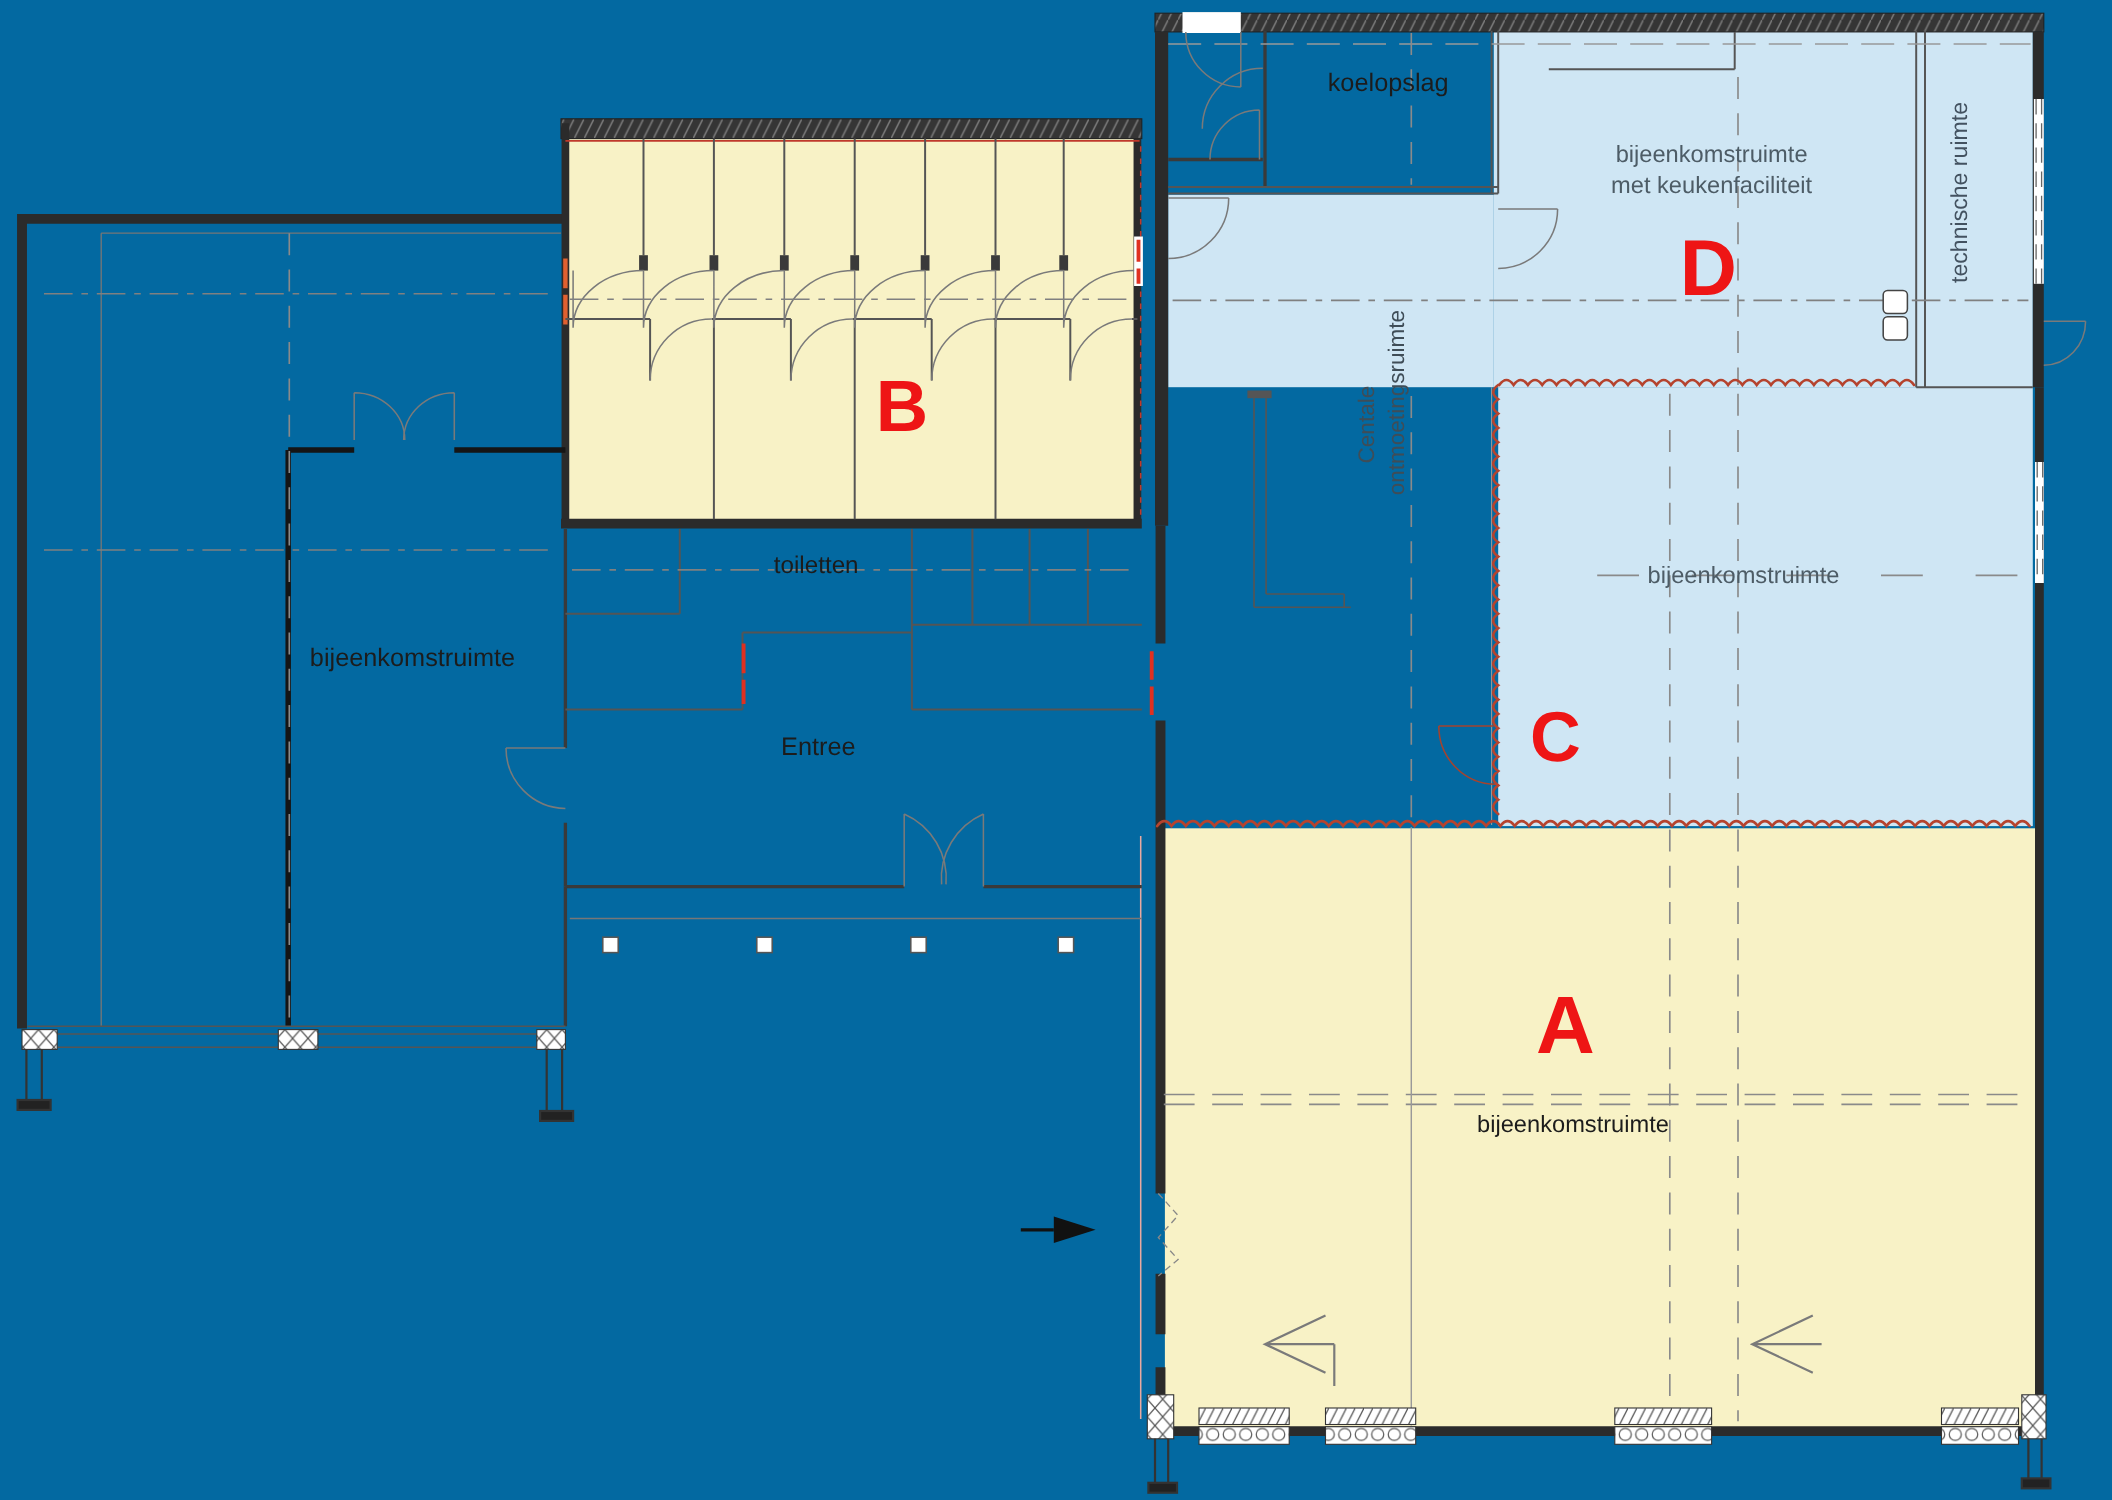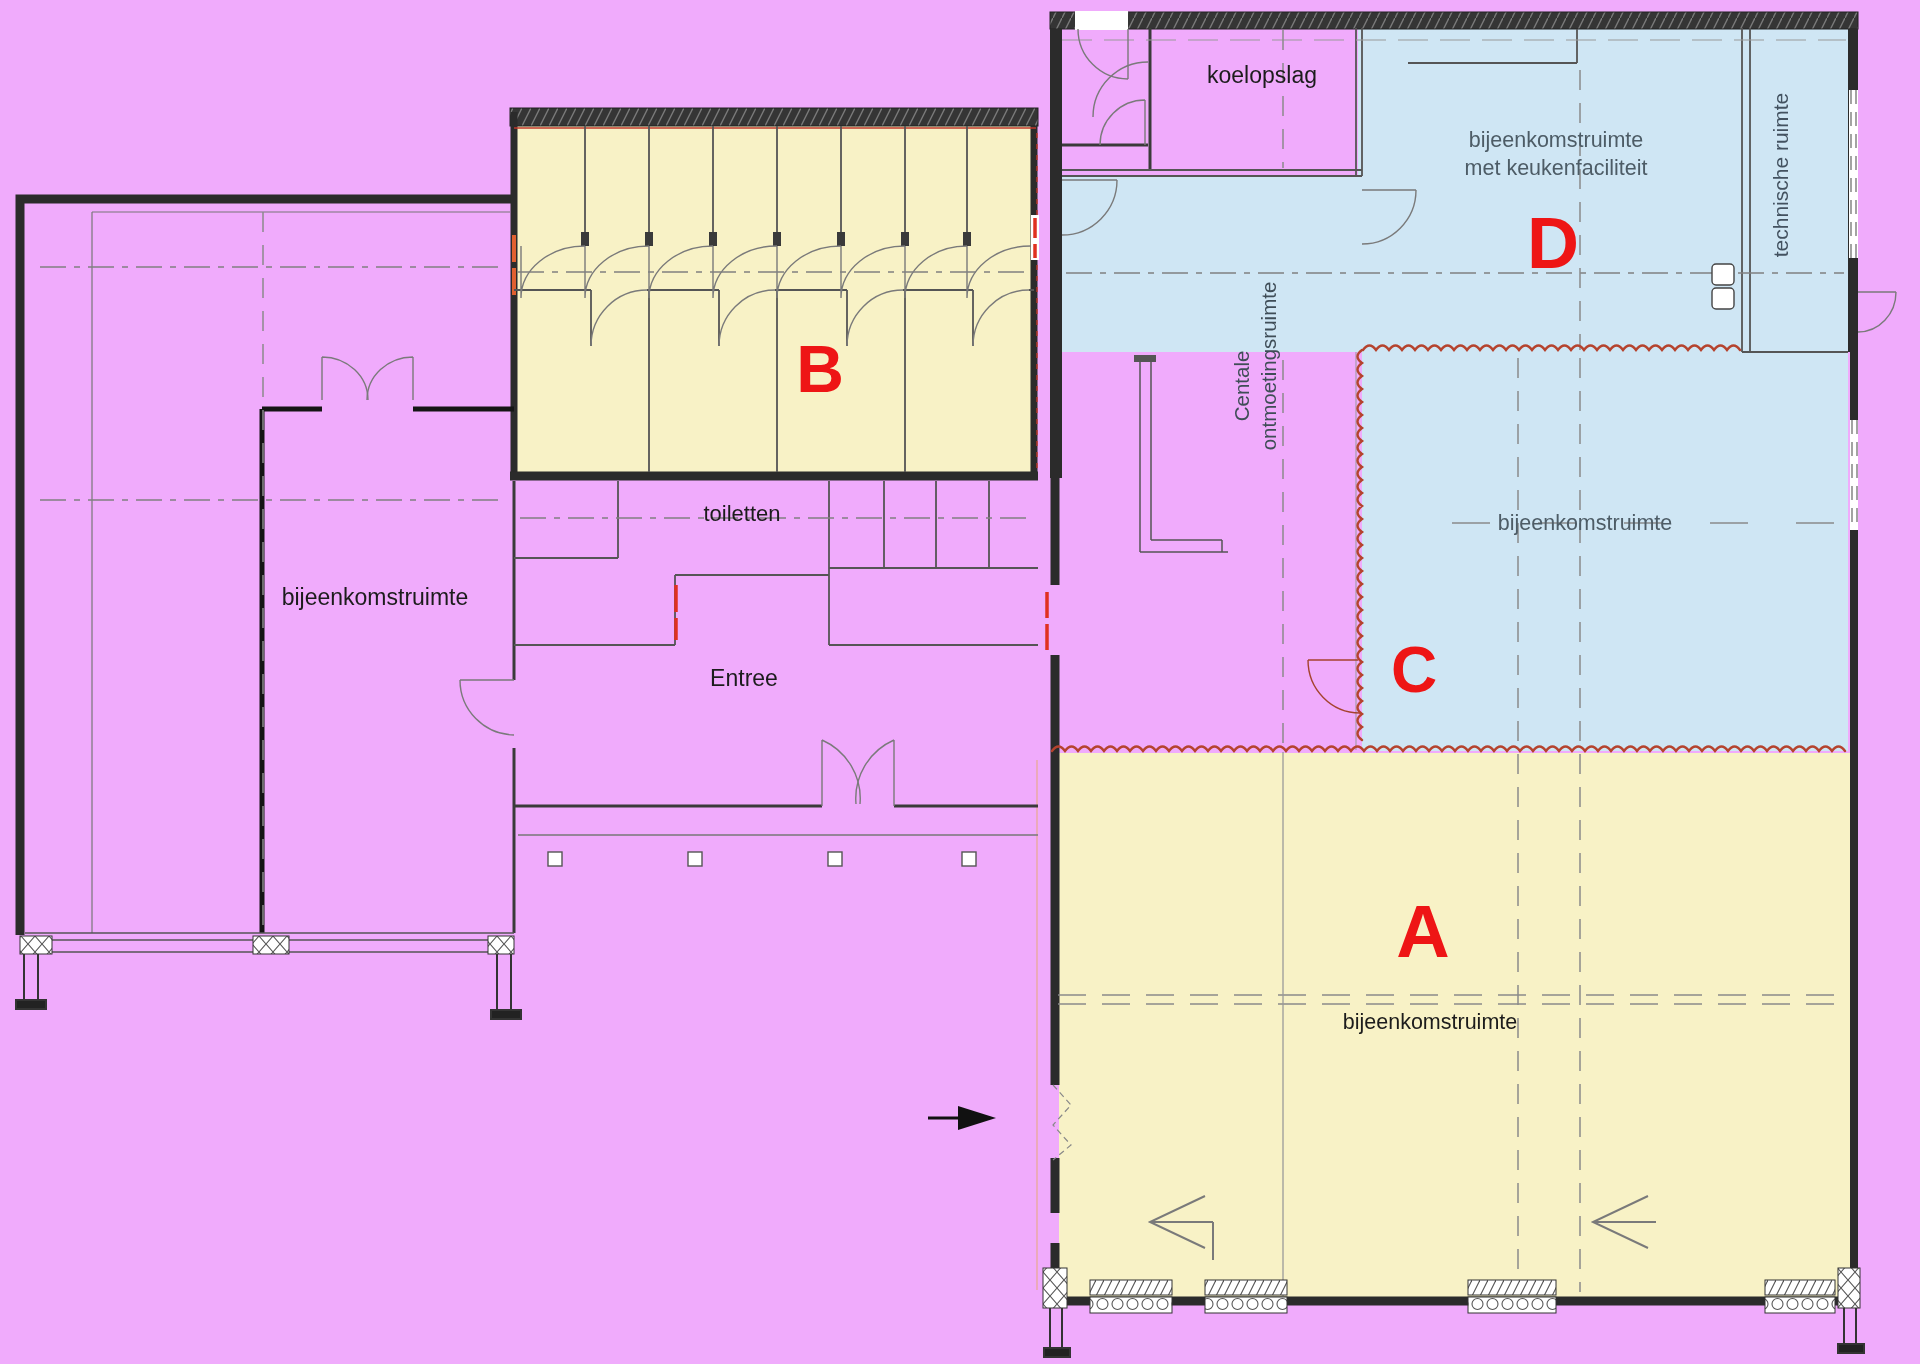--- a/index.html
+++ b/index.html
@@ -1,16 +1,16 @@
 <!DOCTYPE html>
 <html><head>
 <meta charset="utf-8">
 <style>
   html,body{margin:0;padding:0;background:#ffffff;}
-  .stage{width:1920px;height:1364px;background:#f0abfc;position:relative;overflow:hidden;}
+  .stage{width:1920px;height:1364px;background:#0369a1;position:relative;overflow:hidden;}
   svg{display:block;}
   svg text{font-family:"Liberation Sans", sans-serif;}
   .roomlabel{fill:#1c1c1c;}
   .bluelabel{fill:#4d5c66;}
   .zoneletter{font-weight:600;}
 </style>
 </head>
 <body>
 
 <div class="stage">

